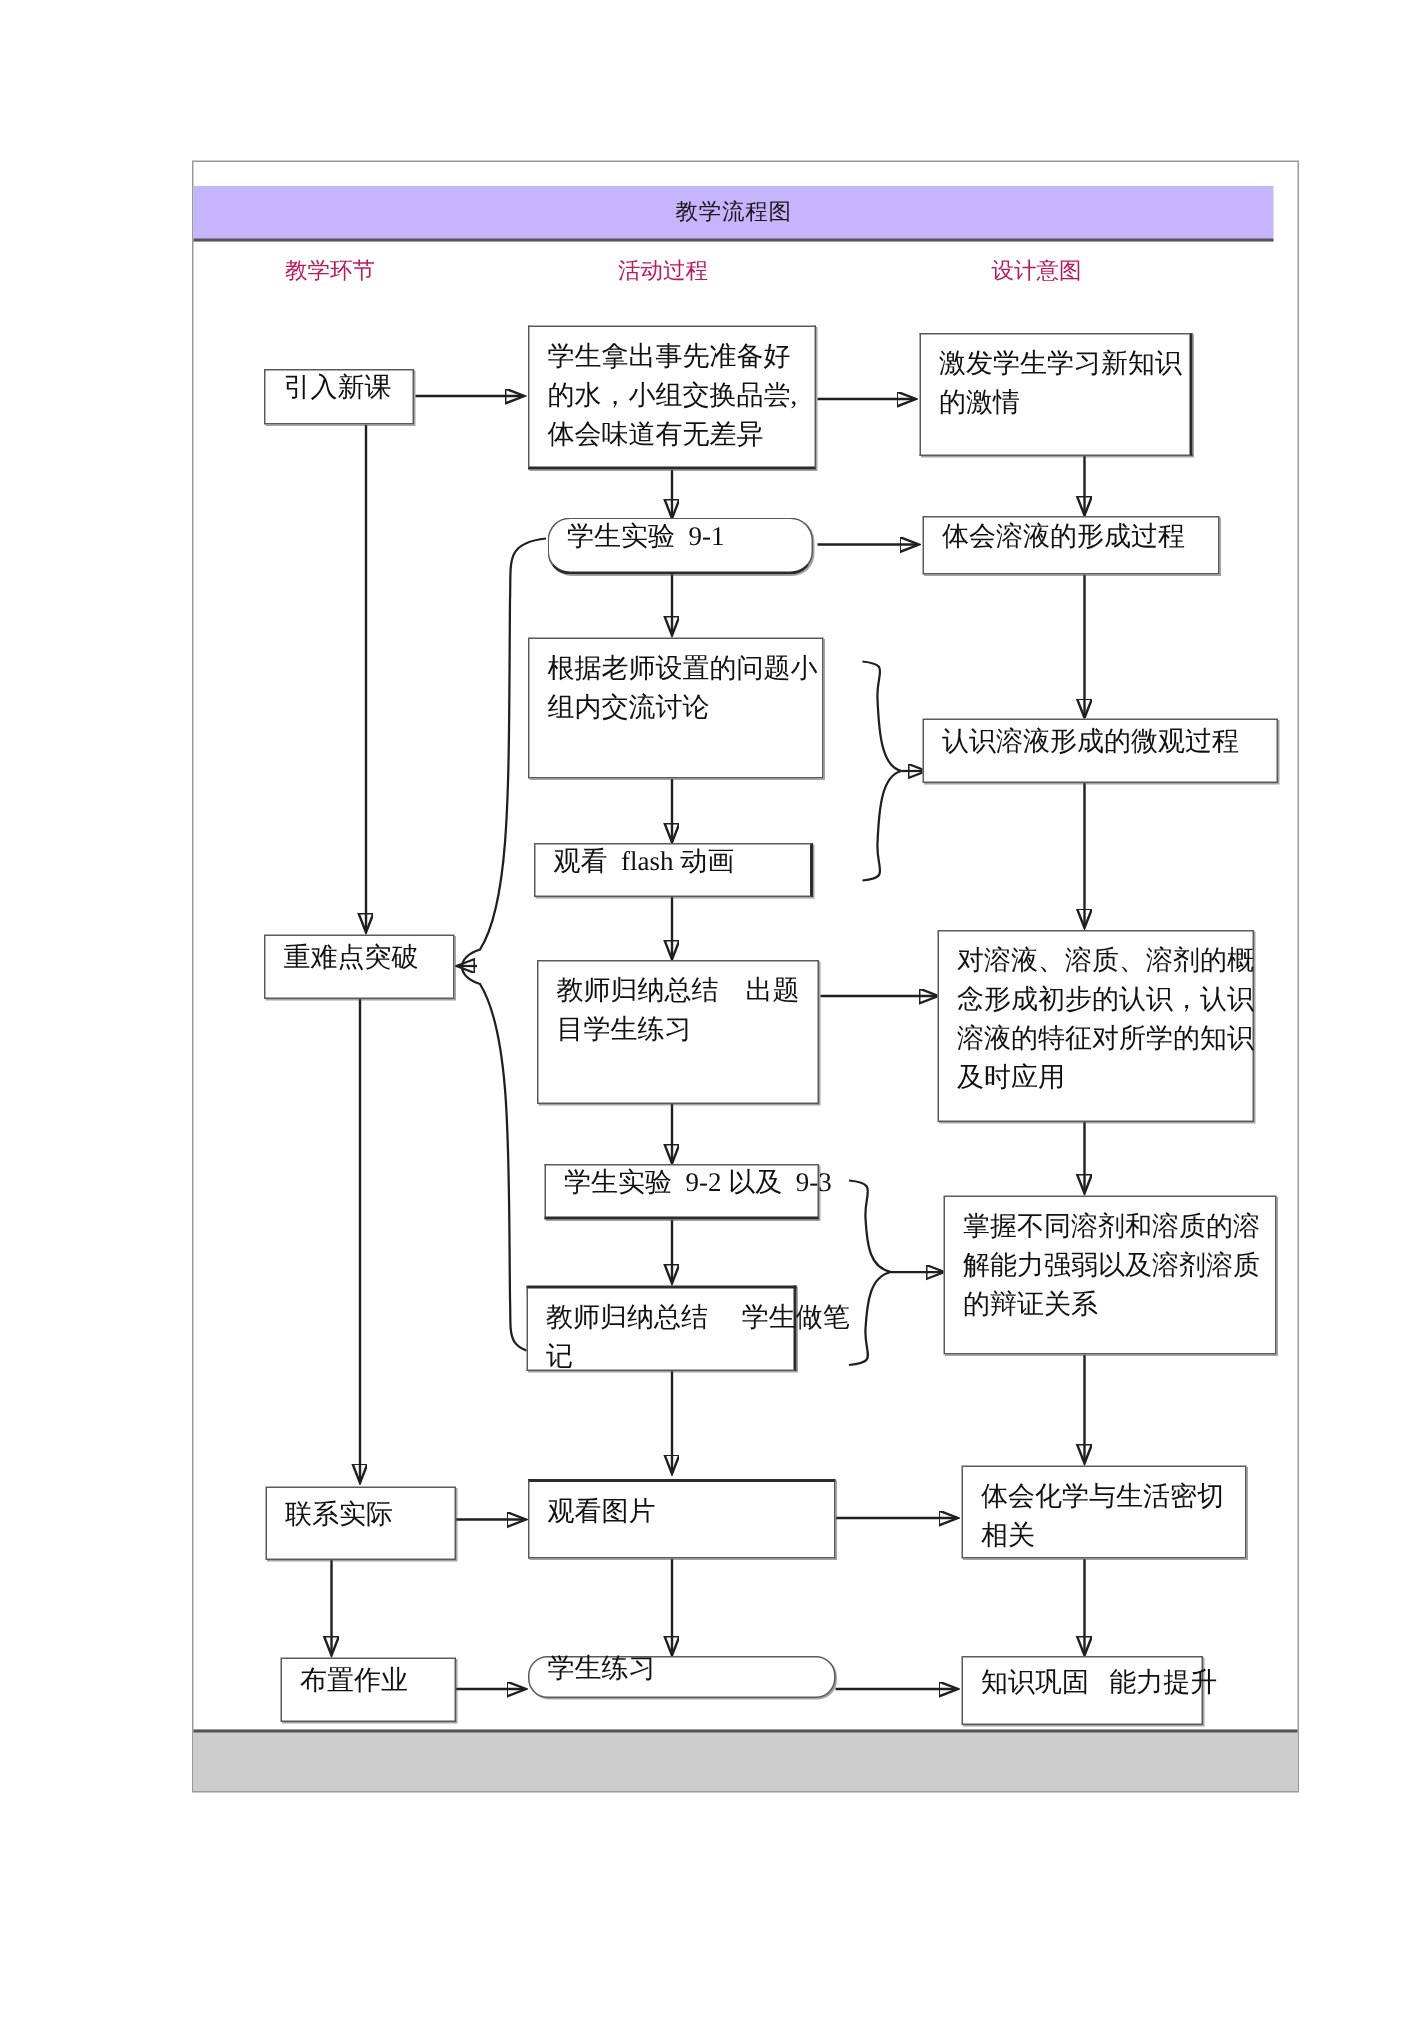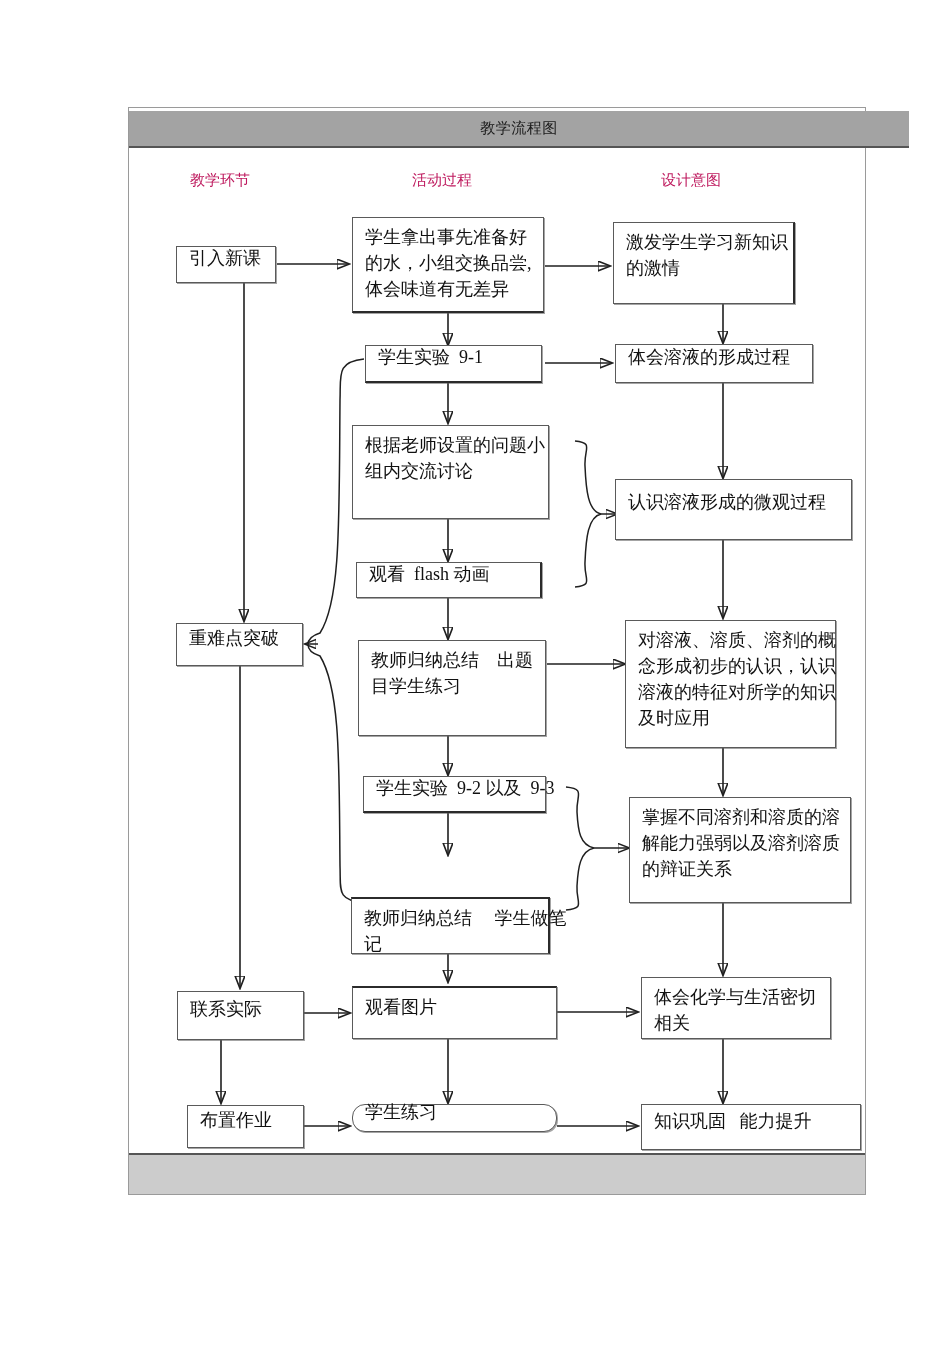--- a/index.html
+++ b/index.html
@@ -29,24 +29,24 @@
     top: 107px;
     width: 738px;
     height: 1088px;
     border: 1px solid #9a9a9a;
     box-sizing: border-box;
     background: #ffffff;
   }
   .header-bar {
     position: absolute;
     left: 129px;
-    top: 111px;
-    width: 780px;
+    top: 124px;
+    width: 720px;
     height: 37px;
-    background: #a3a3a3;
+    background: #c4b5fd;
     border-bottom: 2px solid #555555;
     box-sizing: border-box;
     display: flex;
     align-items: center;
     justify-content: center;
   }
   .header-bar .title {
     font-size: 15px;
     color: #1a1a1a;
     letter-spacing: 0.5px;
@@ -217,21 +217,21 @@
   <div class="node vcenter" style="left:187px; top:1105px; width:117px; height:43px;">
     <span class="line">布置作业</span>
   </div>
 
   <div class="node heavy-bottom" style="left:352px; top:217px; width:192px; height:96px;">
     <span class="line">学生拿出事先准备好</span>
     <span class="line">的水，小组交换品尝,</span>
     <span class="line">体会味道有无差异</span>
   </div>
 
-  <div class="node vcenter heavy-bottom" style="left:365px; top:345px; width:177px; height:38px;">
+  <div class="node vcenter heavy-bottom" style="left:365px; top:345px; width:177px; height:38px;border-radius:15px;">
     <span class="line">学生实验  9-1</span>
   </div>
 
   <div class="node" style="left:352px; top:425px; width:197px; height:94px;">
     <span class="line">根据老师设置的问题小</span>
     <span class="line">组内交流讨论</span>
   </div>
 
   <div class="node vcenter heavy-right" style="left:356px; top:562px; width:186px; height:36px;">
     <span class="line">观看  flash 动画</span>
@@ -239,21 +239,21 @@
 
   <div class="node" style="left:358px; top:640px; width:188px; height:96px;">
     <span class="line">教师归纳总结    出题</span>
     <span class="line">目学生练习</span>
   </div>
 
   <div class="node vcenter heavy-bottom" style="left:363px; top:776px; width:183px; height:37px;">
     <span class="line">学生实验  9-2 以及  9-3</span>
   </div>
 
-  <div class="node heavy-top heavy-right" style="left:351px; top:857px; width:199px; height:57px;margin-top:40px;">
+  <div class="node heavy-top heavy-right" style="left:351px; top:857px; width:180px; height:57px;">
     <span class="line">教师归纳总结     学生做笔</span>
     <span class="line">记</span>
   </div>
 
   <div class="node vcenter heavy-top" style="left:352px; top:986px; width:205px; height:53px;">
     <span class="line">观看图片</span>
   </div>
 
   <div class="node vcenter" style="left:352px; top:1104px; width:205px; height:28px;border-radius:13px;">
     <span class="line">学生练习</span>
@@ -261,21 +261,21 @@
 
   <div class="node heavy-right" style="left:613px; top:222px; width:182px; height:82px;">
     <span class="line">激发学生学习新知识</span>
     <span class="line">的激情</span>
   </div>
 
   <div class="node vcenter" style="left:615px; top:344px; width:198px; height:39px;">
     <span class="line">体会溶液的形成过程</span>
   </div>
 
-  <div class="node vcenter" style="left:615px; top:479px; width:237px; height:61px;font-family:Liberation Mono, monospace;">
+  <div class="node vcenter" style="left:615px; top:479px; width:237px; height:43px;">
     <span class="line">认识溶液形成的微观过程</span>
   </div>
 
   <div class="node" style="left:625px; top:620px; width:211px; height:128px;">
     <span class="line">对溶液、溶质、溶剂的概</span>
     <span class="line">念形成初步的认识，认识</span>
     <span class="line">溶液的特征对所学的知识</span>
     <span class="line">及时应用</span>
   </div>
 
@@ -283,17 +283,17 @@
     <span class="line">掌握不同溶剂和溶质的溶</span>
     <span class="line">解能力强弱以及溶剂溶质</span>
     <span class="line">的辩证关系</span>
   </div>
 
   <div class="node" style="left:641px; top:977px; width:190px; height:62px;">
     <span class="line">体会化学与生活密切</span>
     <span class="line">相关</span>
   </div>
 
-  <div class="node vcenter" style="left:641px; top:1104px; width:220px; height:46px;">
+  <div class="node vcenter" style="left:641px; top:1104px; width:161px; height:46px;">
     <span class="line">知识巩固   能力提升</span>
   </div>
 
 </div>
 
 </body></html>

